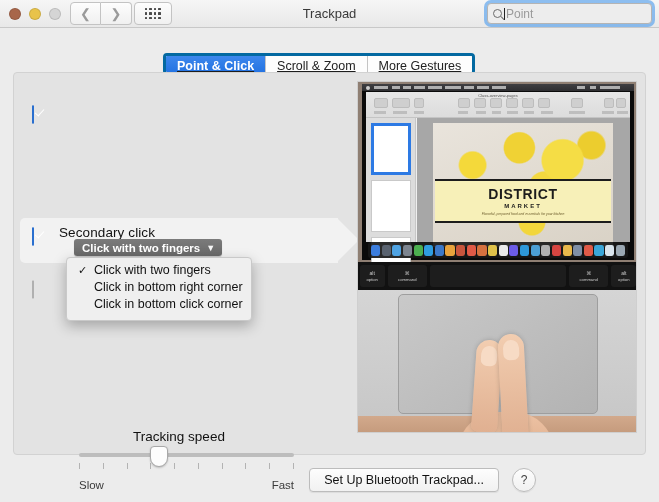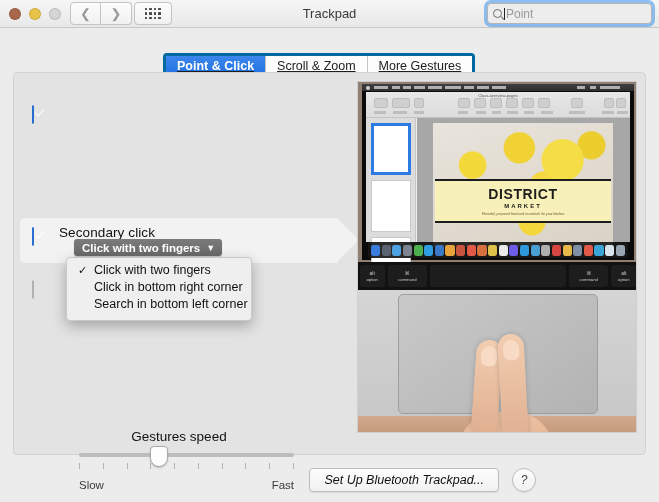--- a/index.html
+++ b/index.html
@@ -260,21 +260,21 @@
     background:#f7ddc8; border-radius:8px 8px 6px 6px; opacity:.9;
   }
   .f1{ left:116px; bottom:2px; height:92px; transform:rotate(4deg); }
   .f2{ left:142px; bottom:-4px; height:104px; transform:rotate(-3deg); }
   .palm{
     position:absolute; left:100px; bottom:-22px; width:96px; height:44px;
     background:linear-gradient(#eec3a4,#dcac8c); border-radius:40px 40px 0 0;
   }
 
   
-  .footer{ position:absolute; left:0; top:460px; width:554px; height:42px;font-style:italic; }
+  .footer{ position:absolute; left:0; top:460px; width:554px; height:42px; }
   .btbtn{
     position:absolute; right:55px; top:8px;
     height:24px; padding:0 14px; line-height:23px;
     font-size:12.5px; color:#111;
     background:linear-gradient(#fdfdfd,#f1f1f1);
     border:1px solid #bcbcbc; border-radius:4px;
     box-shadow:0 1px 1px rgba(0,0,0,.07);
   }
   .helpbtn{
     position:absolute; right:18px; top:8px;
@@ -377,26 +377,26 @@
 
     <div class="menu">
       <div class="mitem">
         <span class="tick">✓</span>
         <span>Click with two fingers</span>
       </div>
       <div class="mitem">
         <span>Click in bottom right corner</span>
       </div>
       <div class="mitem">
-        <span>Search in bottom left corner</span>
+        <span>Click in bottom click corner</span>
       </div>
     </div>
 
     <div class="speedwrap">
-      <div class="speedlabel">Gestures speed</div>
+      <div class="speedlabel">Tracking speed</div>
       <div class="sliderzone">
         <div class="track"></div>
         <div class="ticks" id="tickrow">
             <i style="left: 0px;"></i>
             <i style="left: 23.7778px;"></i>
             <i style="left: 47.5556px;"></i>
             <i style="left: 71.3333px;"></i>
             <i style="left: 95.1111px;"></i>
             <i style="left: 118.889px;"></i>
             <i style="left: 142.667px;"></i>

